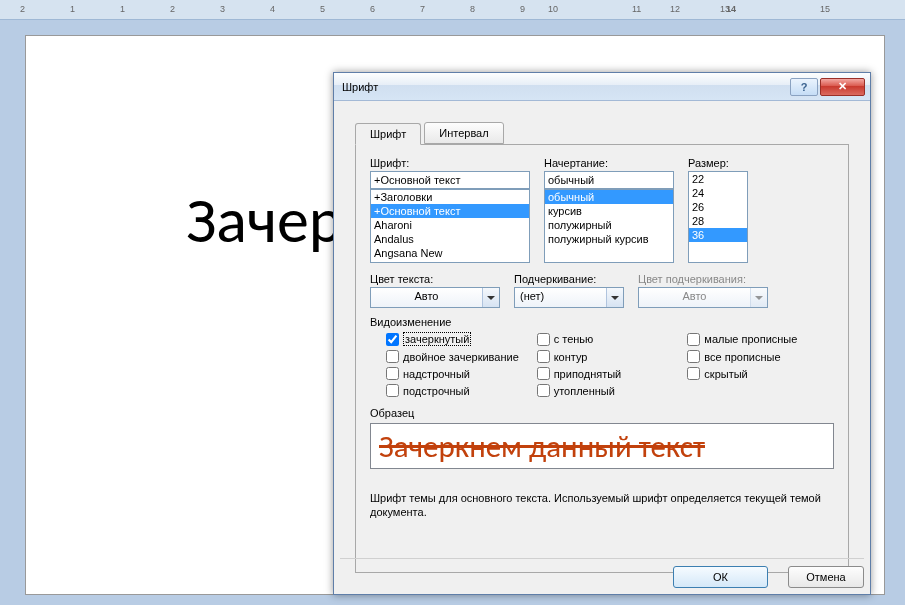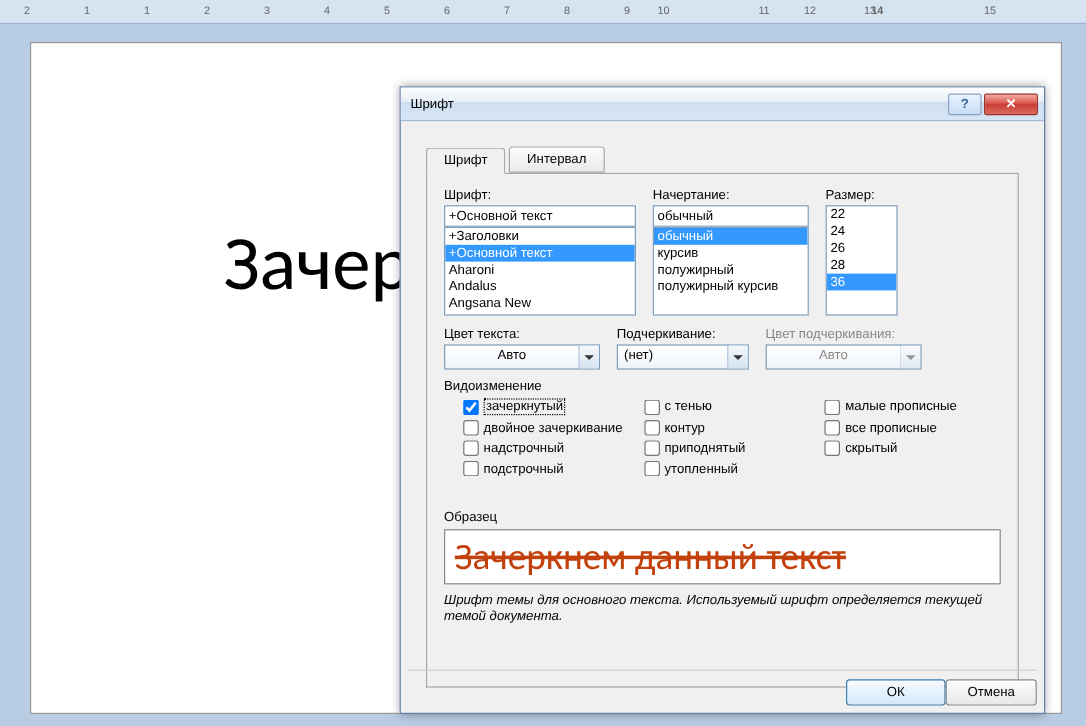--- a/index.html
+++ b/index.html
@@ -169,21 +169,21 @@
     align-items:center;
     padding-left:8px;
   }
   .sample-text {
     font-family: Calibri, Arial, sans-serif;
     font-size: 31px;
     text-decoration: line-through;
     white-space: nowrap;
     color:#c2410c;
   }
-  .desc-text { margin-top: 6px; color:#000; line-height:1.3;font-style:italic;}
+  .desc-text { margin-top: 22px; color:#000; line-height:1.3;}
   .button-row {
     position:absolute;
     left:6px; right:6px; bottom:6px;
     height: 30px;
     border-top: 1px solid #d0d0d0;
     padding-top:6px;
     display:flex;
     align-items:center;
   }
   .btn {
@@ -346,27 +346,27 @@
         <label class="cb">
             <input type="checkbox" style="">
             <span>подстрочный</span>
           </label>
         <label class="cb">
             <input type="checkbox" style="">
             <span>утопленный</span>
           </label>
       </div>
 
-      <div class="section-label" style="margin-top:28px">Образец</div>
+      <div class="section-label" style="margin-top:10px">Образец</div>
       <div class="sample-box">
         <span class="sample-text">Зачеркнем данный текст</span>
       </div>
       <div class="desc-text">Шрифт темы для основного текста. Используемый шрифт определяется текущей темой документа.</div>
 
     </div>
 
     <div class="button-row">
       <div style="flex:1"></div>
-      <button class="btn btn-ok red-underline" style="width:83px">ОК</button>
-      <button class="btn" style="width:76px;margin-left:0">Отмена</button>
+      <button class="btn btn-ok red-underline" style="width:95px">ОК</button>
+      <button class="btn" style="width:76px;margin-left:20px">Отмена</button>
     </div>
   </div>
 </div>
 
 </body></html>

